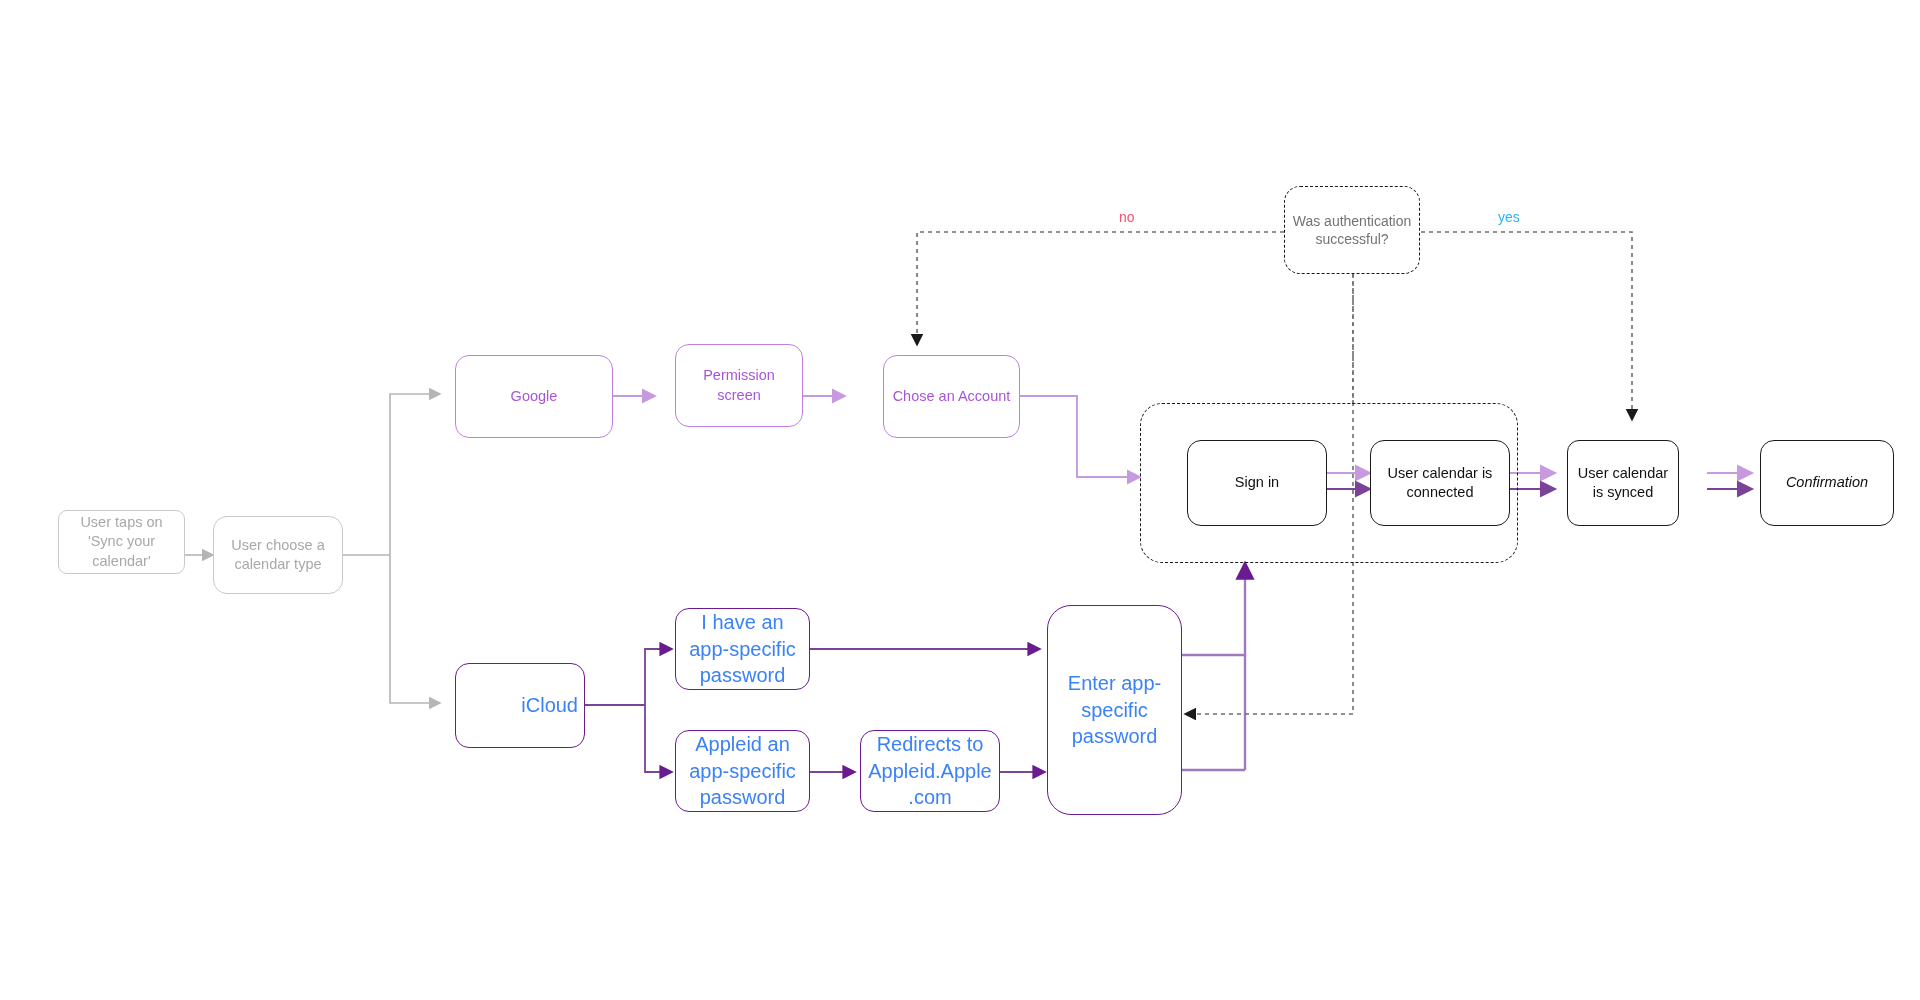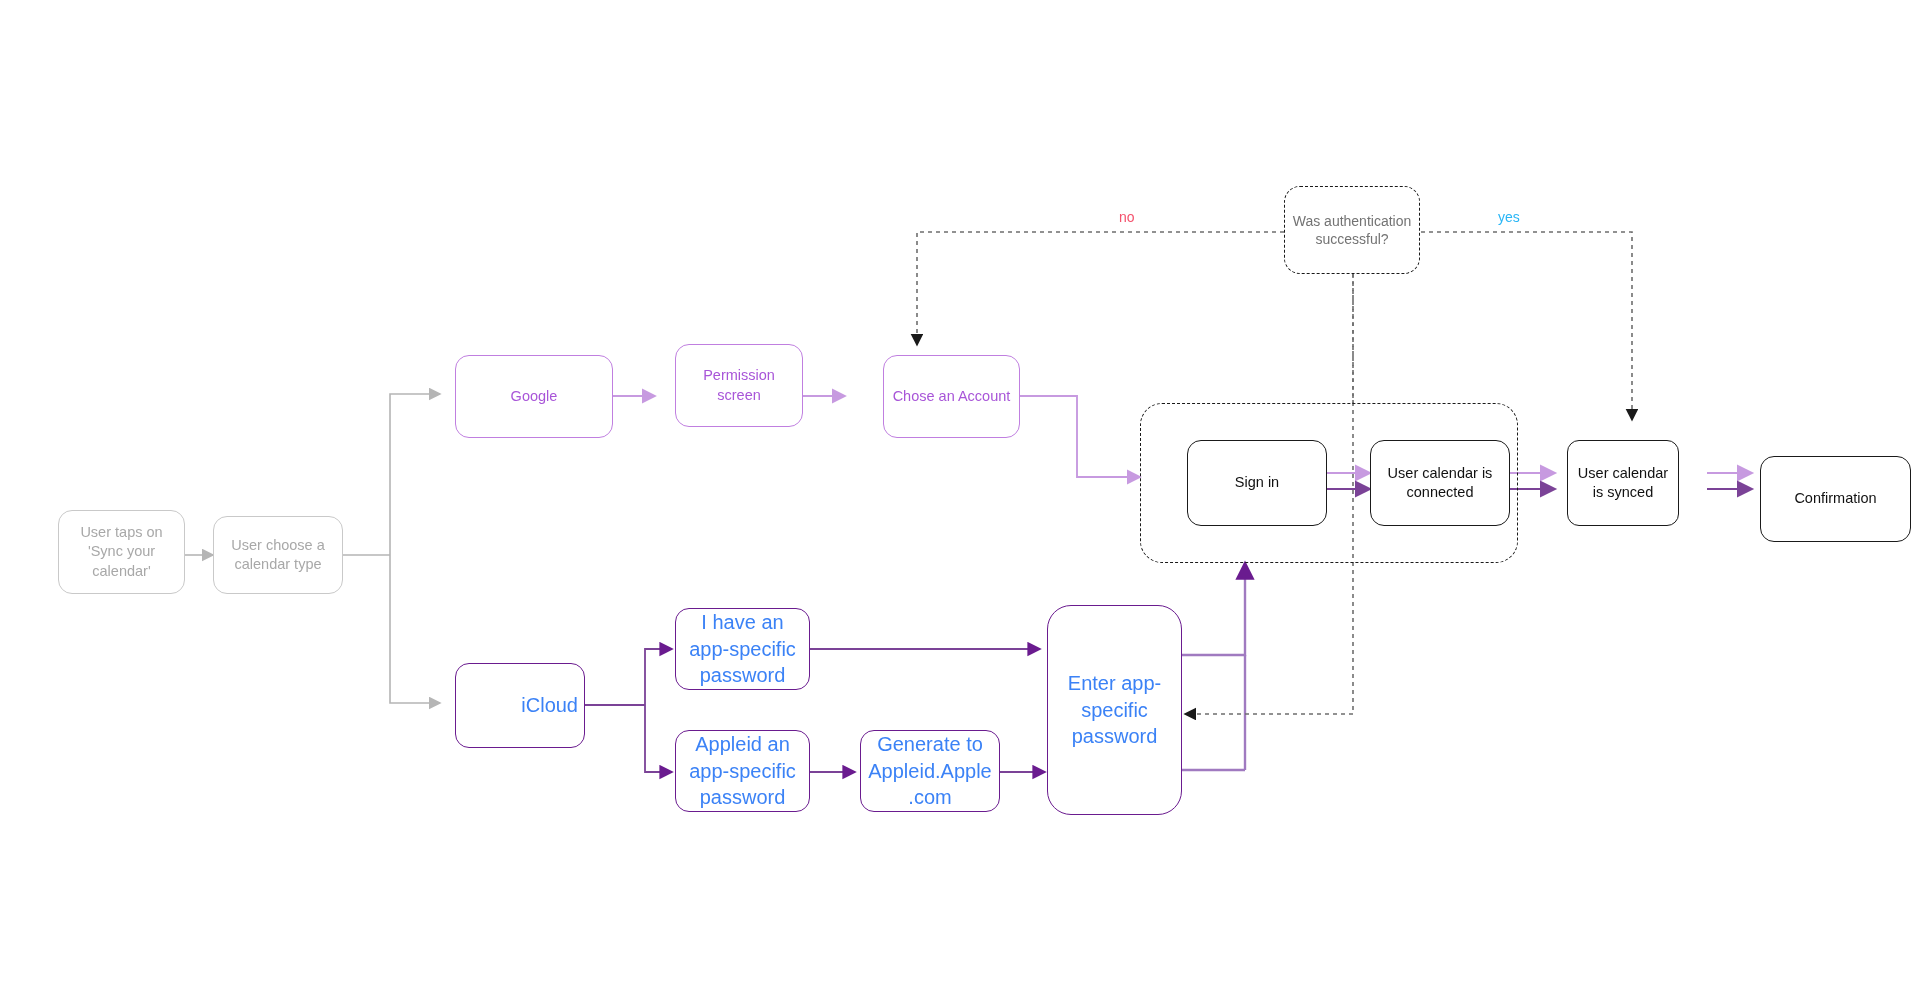--- a/index.html
+++ b/index.html
@@ -116,21 +116,21 @@
 
     <g>
       <path d="M1421,232 L1632,232 L1632,420" stroke="#6e6e6e" stroke-width="1.6" fill="none" stroke-dasharray="4,4" marker-end="url(#ah-black)"></path>
     </g>
 
     <g>
       <path d="M1353,274 L1353,714 L1185,714" stroke="#6e6e6e" stroke-width="1.6" fill="none" stroke-dasharray="4,4" marker-end="url(#ah-black)"></path>
     </g>
   </svg>
 
-  <div class="node n-gray" style="left:58px;top:510px;width:127px;height:84px;">
+  <div class="node n-gray" style="left:58px;top:510px;width:127px;height:64px;border-radius:9px;">
     <span>User taps on 'Sync your calendar'</span>
   </div>
 
   <div class="node n-gray" style="left:213px;top:516px;width:130px;height:78px;">
     <span>User choose a calendar type</span>
   </div>
 
   <div class="node n-lilac" style="left:455px;top:355px;width:158px;height:83px;">
     <span>Google</span>
   </div>
@@ -149,21 +149,21 @@
 
   <div class="node n-violet" style="left:675px;top:608px;width:135px;height:82px;">
     <span>I have an app-specific password</span>
   </div>
 
   <div class="node n-violet" style="left:675px;top:730px;width:135px;height:82px;">
     <span>Appleid an app-specific password</span>
   </div>
 
   <div class="node n-violet" style="left:860px;top:730px;width:140px;height:82px;">
-    <span>Generate to Appleid.Apple .com</span>
+    <span>Redirects to Appleid.Apple .com</span>
   </div>
 
   <div class="node n-violet" style="left:1047px;top:605px;width:135px;height:210px;border-radius:24px;">
     <span>Enter app-specific password</span>
   </div>
 
   <div class="node n-dashed-node" style="left:1284px;top:186px;width:136px;height:88px;">
     <span>Was authentication successful?</span>
   </div>
 
@@ -174,21 +174,21 @@
   </div>
 
   <div class="node n-black" style="left:1370px;top:440px;width:140px;height:86px;">
     <span>User calendar is connected</span>
   </div>
 
   <div class="node n-black" style="left:1567px;top:440px;width:112px;height:86px;border-radius:12px;">
     <span>User calendar is synced</span>
   </div>
 
-  <div class="node n-black" style="left:1760px;top:456px;width:151px;height:86px;">
+  <div class="node n-black" style="left:1760px;top:440px;width:134px;height:86px;font-style:italic;">
     <span>Confirmation</span>
   </div>
 
   <div class="lbl" style="left:1098px;top:209px;color:#f4516c;margin-left:21px;">no</div>
 
   <div class="lbl" style="left:1498px;top:209px;color:#29b6f6;">yes</div>
 
 </div>
 
 </body></html>

